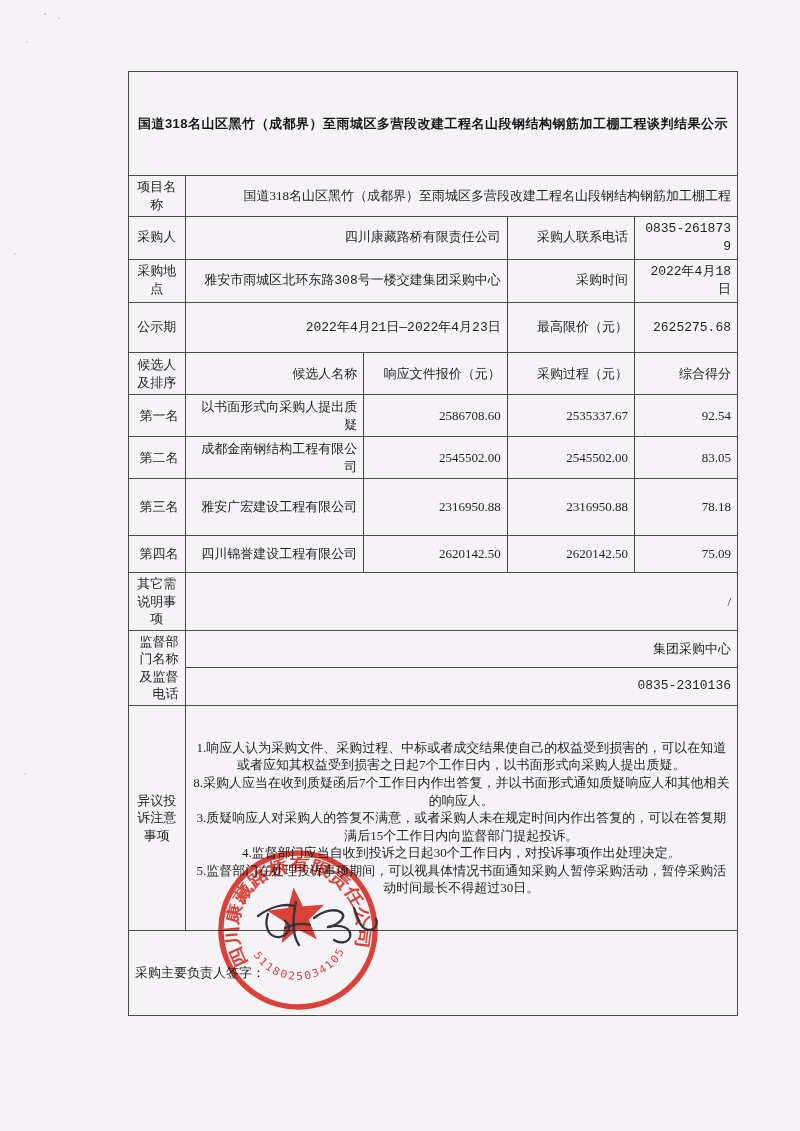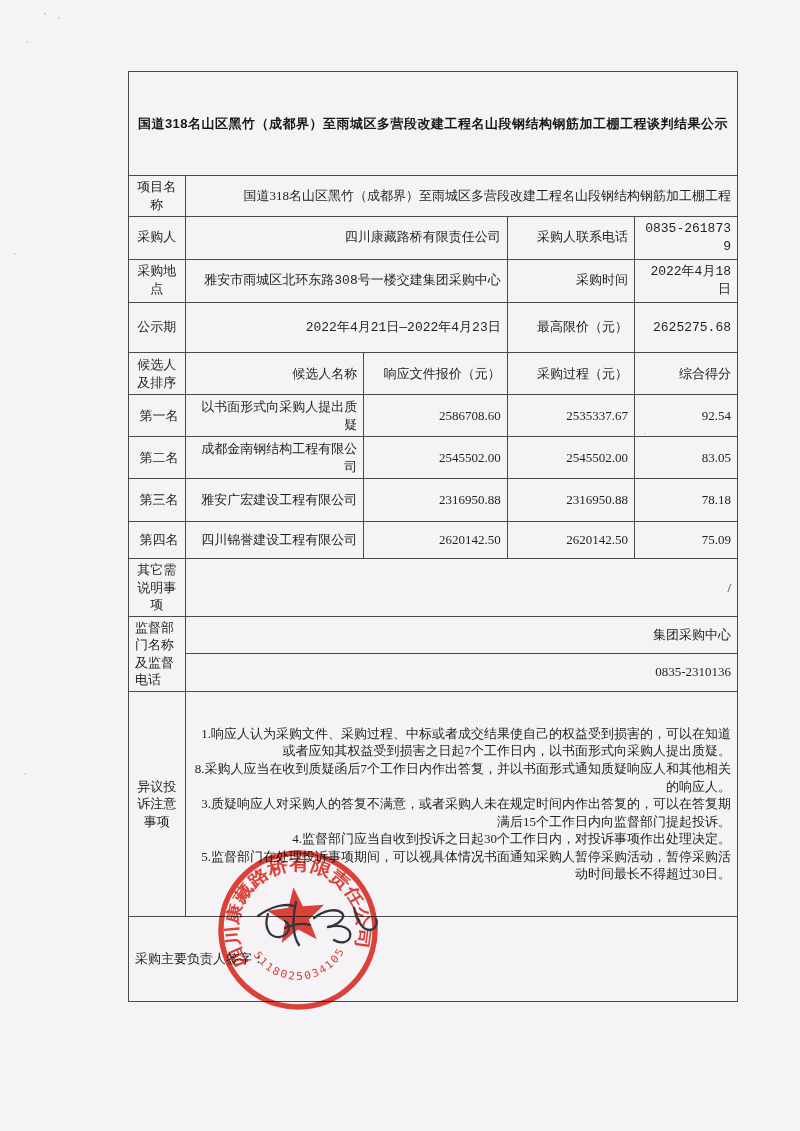--- a/index.html
+++ b/index.html
@@ -19,33 +19,33 @@
     border-collapse:collapse;table-layout:fixed;
     background:transparent;
   }
   table.doc td{
     border:1.5px solid #4a4a4a;
     font-size:13px;line-height:1.35;
     padding:2px 6px;vertical-align:middle;
     word-break:break-all;
   }
   td.lbl{padding:2px 3px;text-align:center;}
-  td.lbl-c{text-align:left;padding:2px 2px;}
+  td.lbl-c{text-align:right;padding:2px 2px;}
   td.ctr{text-align:right;}
   td.val{text-align:right;padding-left:9px;}
   td.title-cell{
     height:99px;text-align:center;
     font-family:"Liberation Sans","DejaVu Sans",sans-serif;
     font-weight:bold;font-size:17px;line-height:1.8;letter-spacing:.5px;
     padding:0 14px;color:#171717;
   }
   tr.r-info td{height:38px;font-family:Liberation Mono, monospace;}
   td.notes-cell{height:48px;}
   td.complaint-cell{
-    height:220px;text-align:right;vertical-align:middle;
+    height:220px;text-align:center;vertical-align:middle;
     padding:6px 10px;line-height:1.62;font-size:13px;
   }
   td.sig-cell{height:80px;vertical-align:middle;padding-left:7px;font-size:13.5px;}
   .stamp{position:absolute;left:213px;top:845px;width:170px;height:170px;
     opacity:.85;mix-blend-mode:multiply;transform:rotate(-6deg);pointer-events:none;}
   .signature{position:absolute;left:252px;top:890px;width:140px;height:66px;pointer-events:none;}
 </style>
 </head>
 <body>
 
@@ -106,21 +106,21 @@
     <td class="ctr">2535337.67</td>
     <td class="ctr">92.54</td>
   </tr>
   <tr style="height:42px;">
     <td class="ctr">第二名</td>
     <td class="ctr">成都金南钢结构工程有限公司</td>
     <td class="ctr">2545502.00</td>
     <td class="ctr">2545502.00</td>
     <td class="ctr">83.05</td>
   </tr>
-  <tr style="height:43px;">
+  <tr style="height:57px;">
     <td class="ctr">第三名</td>
     <td class="ctr">雅安广宏建设工程有限公司</td>
     <td class="ctr">2316950.88</td>
     <td class="ctr">2316950.88</td>
     <td class="ctr">78.18</td>
   </tr>
   <tr style="height:37px;">
     <td class="ctr">第四名</td>
     <td class="ctr">四川锦誉建设工程有限公司</td>
     <td class="ctr">2620142.50</td>
@@ -130,21 +130,21 @@
 
   <tr>
     <td class="lbl notes-cell">其它需说明事项</td>
     <td class="ctr" colspan="4">/</td>
   </tr>
 
   <tr style="height:32px;">
     <td class="lbl-c" rowspan="2">监督部门名称及监督电话</td>
     <td class="ctr" colspan="4">集团采购中心</td>
   </tr>
-  <tr style="height:33px;">
+  <tr style="height:33px;font-family:Liberation Mono, monospace;">
     <td class="ctr" colspan="4">0835-2310136</td>
   </tr>
 
   <tr>
     <td class="lbl">异议投诉注意事项</td>
     <td class="complaint-cell" colspan="4">
       <div>1.响应人认为采购文件、采购过程、中标或者成交结果使自己的权益受到损害的，可以在知道或者应知其权益受到损害之日起7个工作日内，以书面形式向采购人提出质疑。</div>
       <div>8.采购人应当在收到质疑函后7个工作日内作出答复，并以书面形式通知质疑响应人和其他相关的响应人。</div>
       <div>3.质疑响应人对采购人的答复不满意，或者采购人未在规定时间内作出答复的，可以在答复期满后15个工作日内向监督部门提起投诉。</div>
       <div>4.监督部门应当自收到投诉之日起30个工作日内，对投诉事项作出处理决定。</div>

